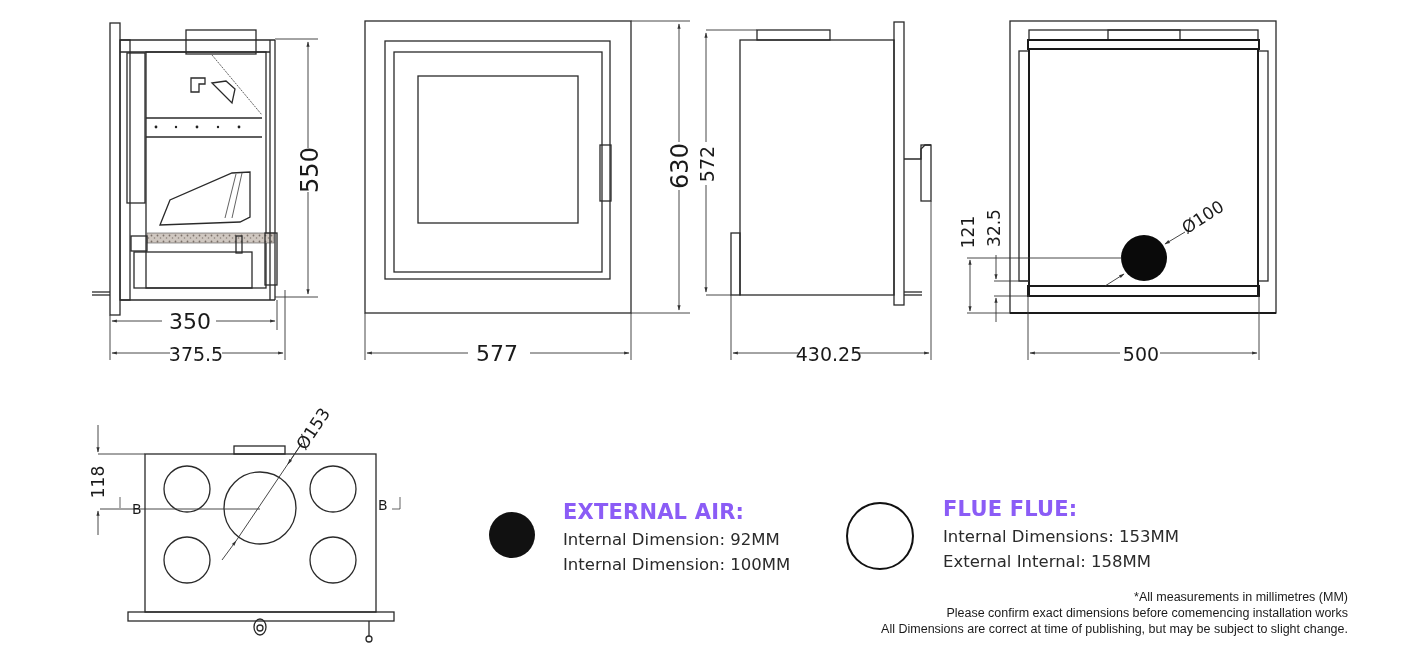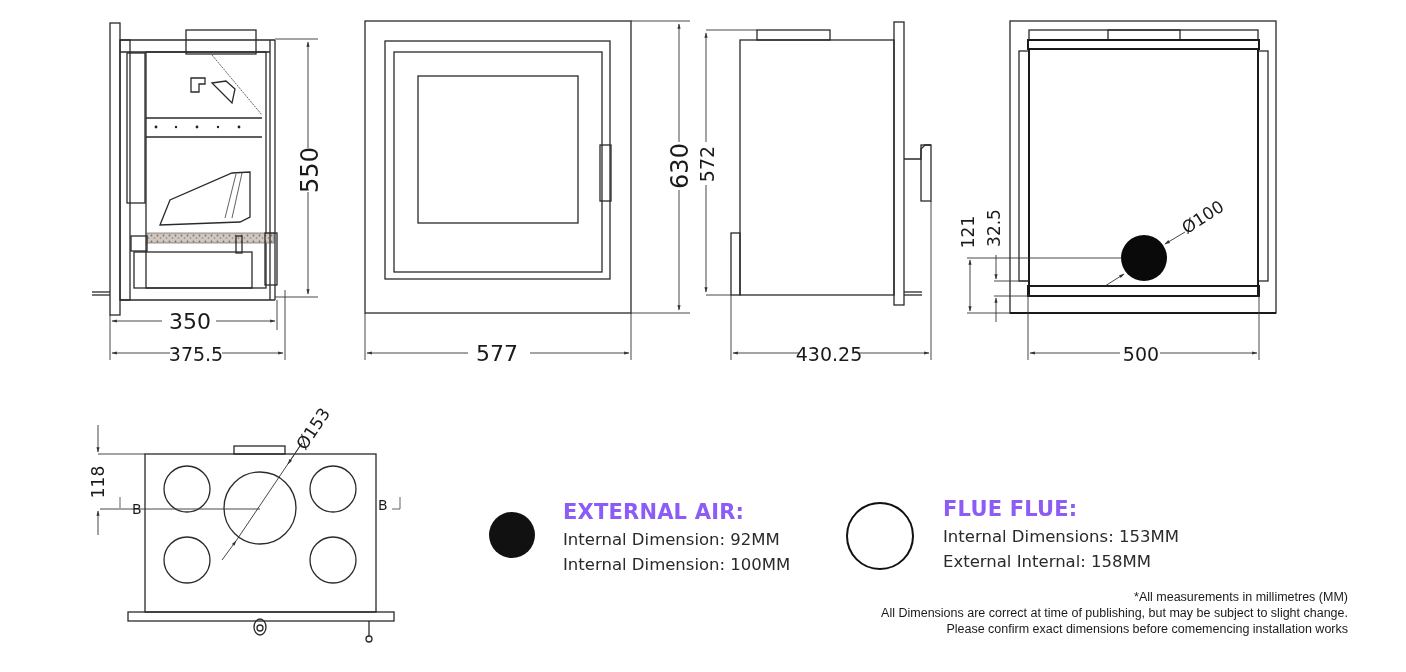--- a/index.html
+++ b/index.html
@@ -200,15 +200,15 @@
 </div>
 
 <div class="legend" style="left:943px; top:497px;">
   <div class="title">FLUE FLUE:</div>
   <div class="line">Internal Dimensions: 153MM</div>
   <div class="line">External Internal: 158MM</div>
 </div>
 
 <div class="note">
   <div>*All measurements in millimetres (MM)</div>
+  <div>Please confirm exact dimensions before comemencing installation works</div>
   <div>All Dimensions are correct at time of publishing, but may be subject to slight change.</div>
-  <div>Please confirm exact dimensions before comemencing installation works</div>
 </div>
 
 </body></html>

